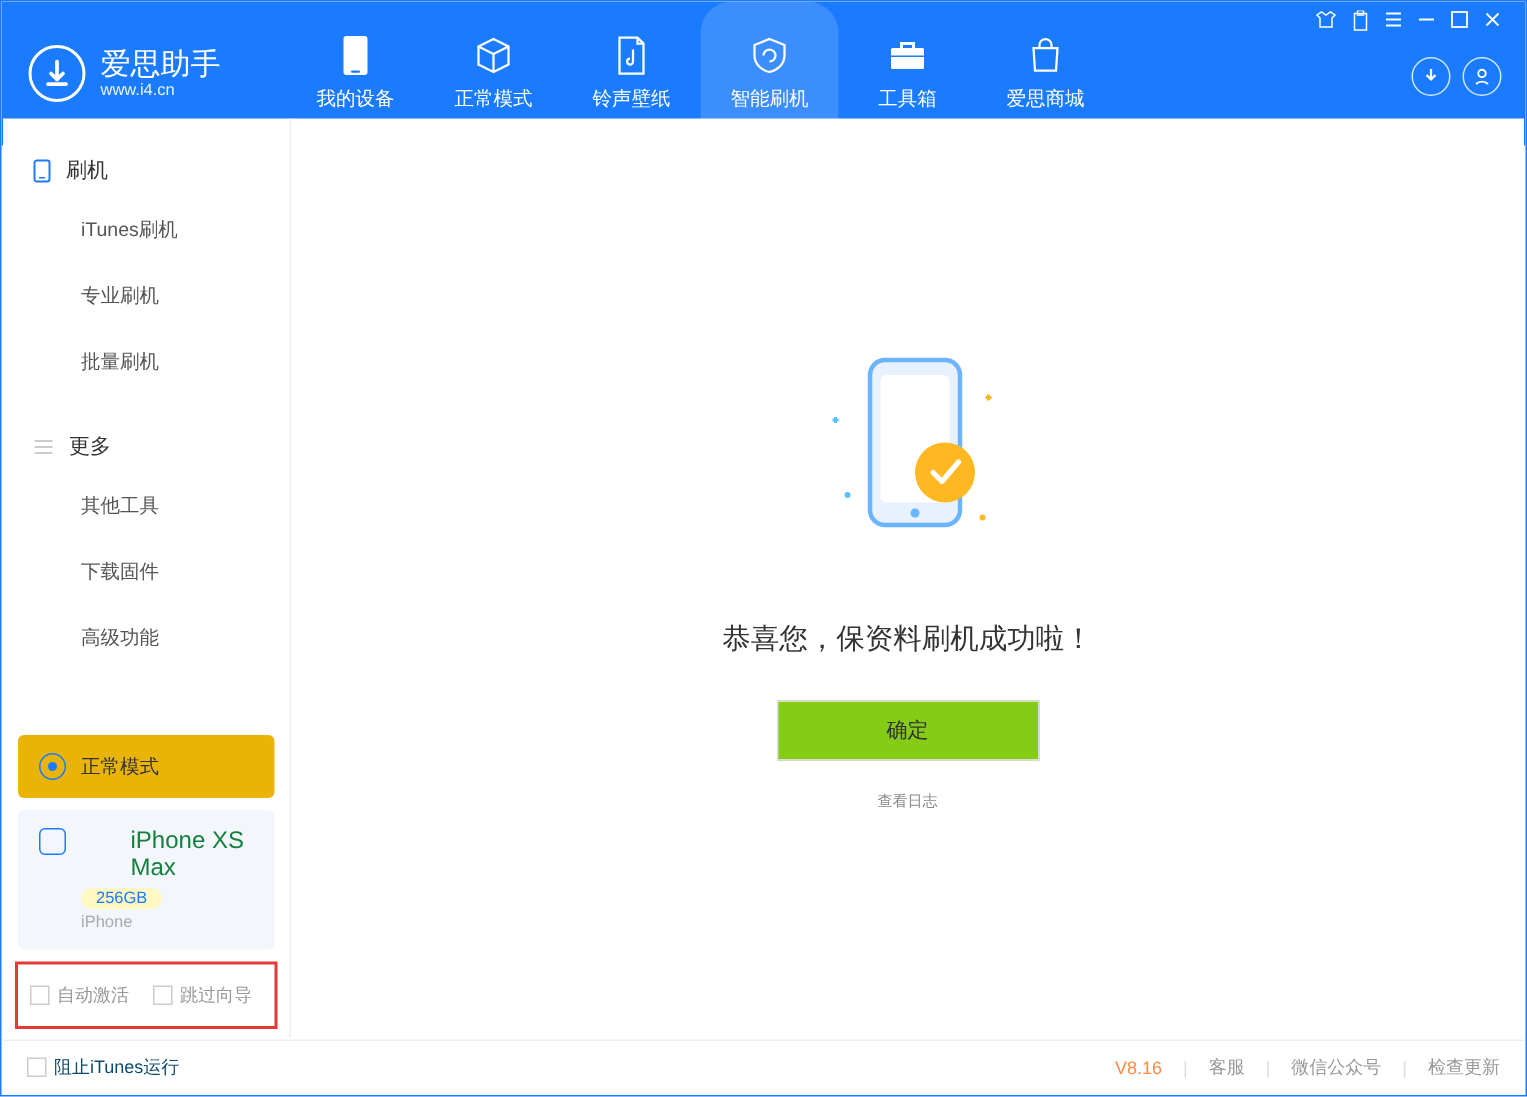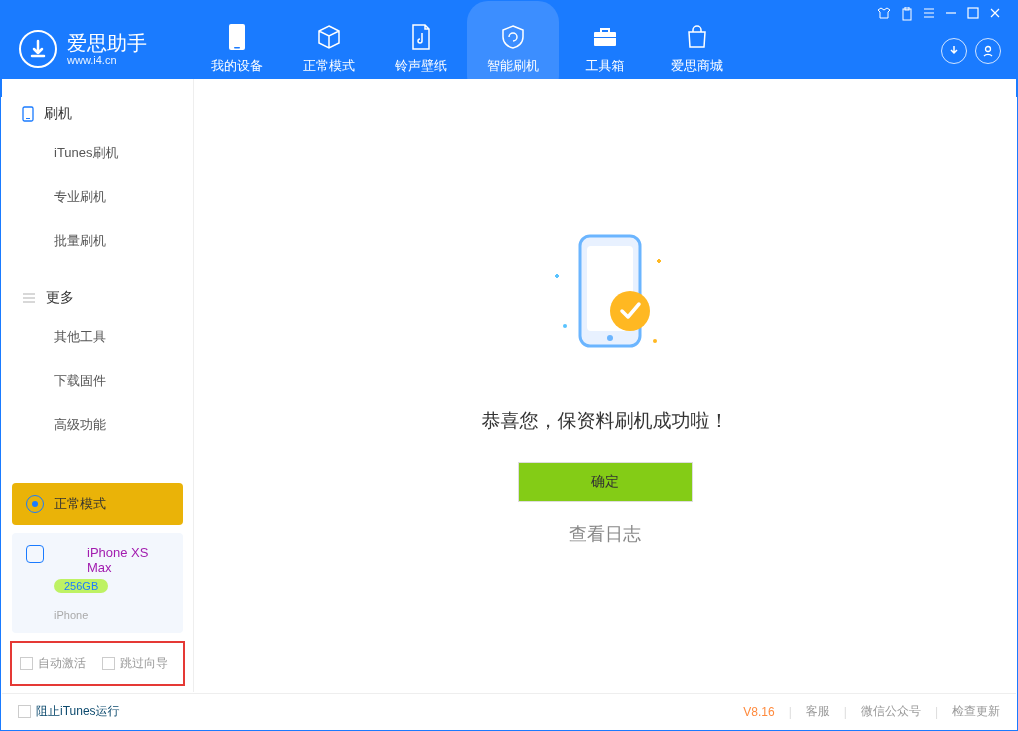--- a/index.html
+++ b/index.html
@@ -29,34 +29,34 @@
 .section-header .sh-icon { margin-right: 10px; color: #1a7bff; font-size: 14px; display: inline-flex; }
 .sidebar-item { padding: 13px 20px 13px 52px; font-size: 13px; color: #555; cursor: pointer; }
 .sidebar-item.active { color: #1a7bff; }
 .device-block { margin: 6px 10px 8px 10px; padding: 12px 14px; border-radius: 4px; display: flex; align-items: center; font-size: 13px; }
 .device-block.mode { background: #eab308; color: #333; text-align: right; }
 .device-block.mode .mode-icon { width: 18px; height: 18px; border: 1.5px solid #1a7bff; border-radius: 50%; margin-right: 10px; position: relative; }
 .device-block.mode .mode-icon::after { content:""; position:absolute; width:6px; height:6px; background:#1a7bff; border-radius:50%; top:5px; left:5px; }
 .device-block.phone { background: #f3f7fd; flex-direction: row; align-items: flex-start; }
 .phone-icon { width: 18px; height: 18px; border: 1.5px solid #1a7bff; border-radius: 4px; margin-right: 10px; position: relative; flex-shrink: 0; }
 .phone-info { display: flex; flex-direction: column; }
-.phone-name { color: #a21caf; font-size: 13px; font-weight: 500; padding-left: 33px; }
-.storage-pill { display: inline-block; background: #bef264; color: #1a7bff; border-radius: 10px; padding: 1px 10px; font-size: 11px; margin-top: 4px; width: fit-content; }
-.phone-type { color: #aaa; font-size: 11px; margin-top: 16px; }
+.phone-name { color: #15803d; font-size: 16px; font-weight: 500; padding-left: 33px; }
+.storage-pill { display: inline-block; background: #fef9c3; color: #1a7bff; border-radius: 10px; padding: 1px 10px; font-size: 11px; margin-top: 4px; width: fit-content; }
+.phone-type { color: #aaa; font-size: 11px; margin-top: 3px; }
 .sidebar-bottom { margin-top: auto; }
 .red-box { border: 2px solid #e53935; margin: 0 8px 6px 8px; padding: 12px 8px; display: flex; gap: 16px; align-items: center; }
 .checkbox-row { display: flex; align-items: center; font-size: 12px; color: #999; cursor: pointer; }
 .checkbox-row .cb { width: 13px; height: 13px; border: 1px solid #ccc; margin-right: 5px; }
 
 
 .main { position: absolute; left: 193px; right: 1px; top: 78px; bottom: 38px; display: flex; flex-direction: column; align-items: center; justify-content: center; background: #fff; }
 .phone-illustration { margin-bottom: 28px; position: relative; }
 .success-text { font-size: 19px; color: #333; margin-bottom: 28px; text-align: center; }
 .confirm-btn { width: 175px; height: 40px; border: 1px solid #ddd; background: #84cc16; font-size: 14px; color: #333; cursor: pointer; margin-bottom: 20px; }
-.view-log { color: #888; font-size: 18px; cursor: pointer; font-family: Liberation Serif, serif; }
+.view-log { color: #888; font-size: 10px; cursor: pointer; font-family: Liberation Serif, serif; }
 
 
 .footer { position: absolute; left: 1px; right: 1px; bottom: 1px; height: 36px; border-top: 1px solid #eee; display: flex; align-items: center; padding: 0 16px; font-size: 12px; color: #999; }
 .footer .checkbox-row { color: #0c4a6e; }
 .footer-right { margin-left: auto; display: flex; align-items: center; gap: 14px; }
 .footer-right .divider { color: #ddd; }
 .footer-right .version { color: #ff8a3d; }
 .footer-right a { color: #999; cursor: pointer; }
 </style>
 </head>

